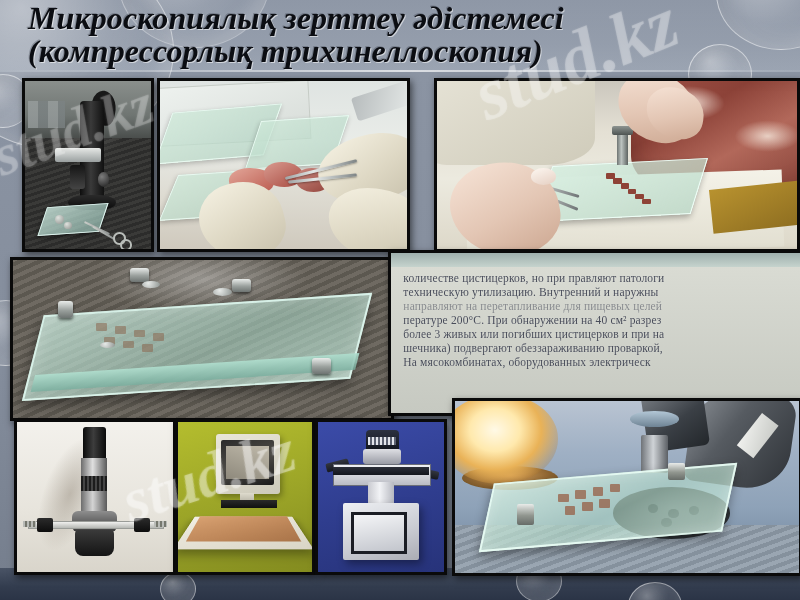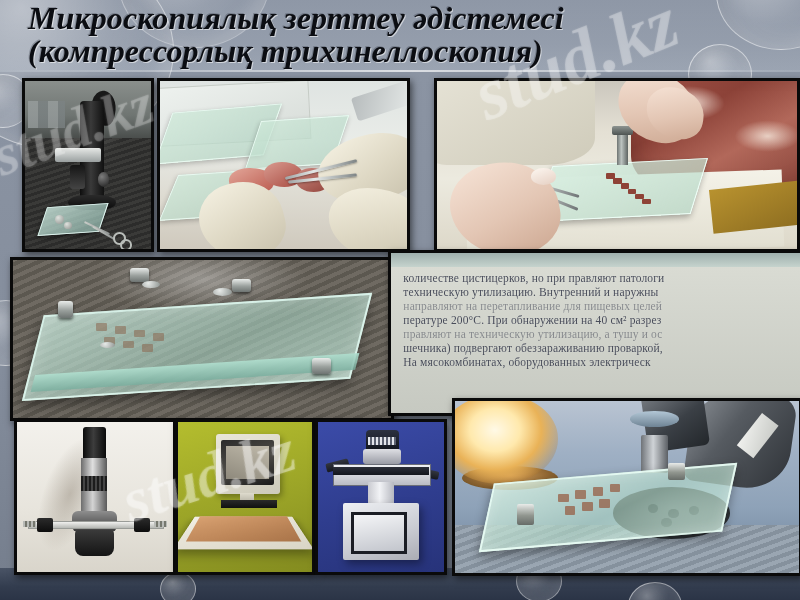--- a/index.html
+++ b/index.html
@@ -476,21 +476,21 @@
 
   <div class="ph" id="p5">
     <div class="inner">
       <div class="pagebody"></div>
       <div class="topedge"></div>
       <div class="txt">
         <div>количестве цистицерков, но при правляют патологи</div>
         <div>техническую утилизацию. Внутренний и наружны</div>
         <div class="fade">направляют на перетапливание для пищевых целей</div>
         <div>пературе 200°С. При обнаружении на 40 см² разрез</div>
-        <div class="fade">правляют на техническую утилизацию, а тушу и ос</div>
+        <div>более 3 живых или погибших цистицерков и при на</div>
         <div>шечника) подвергают обеззараживанию проваркой,</div>
         <div>    На мясокомбинатах, оборудованных электрическ</div>
 
       </div>
     </div>
   </div>
 
   <div class="ph" id="p6">
     <div class="inner">
       <div class="shadow"></div>

